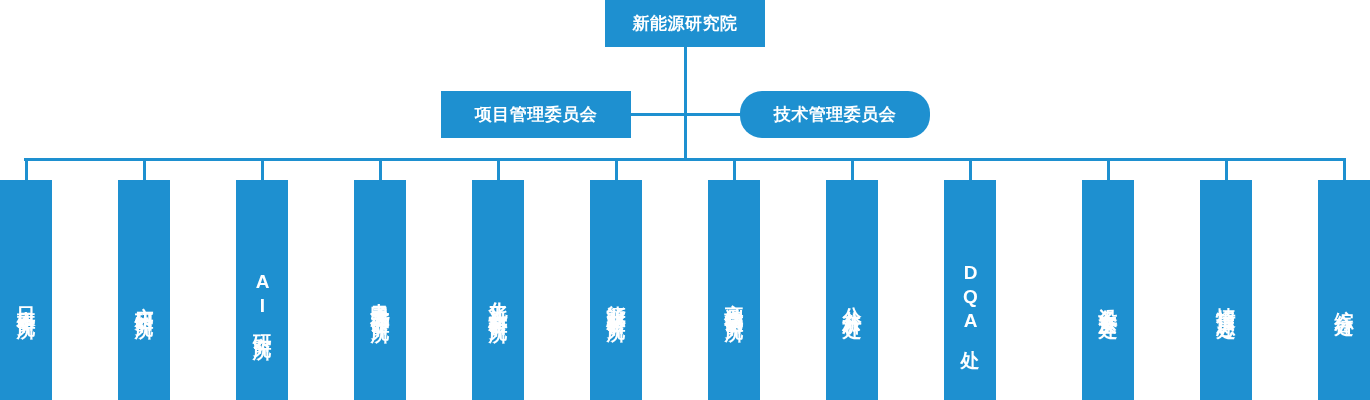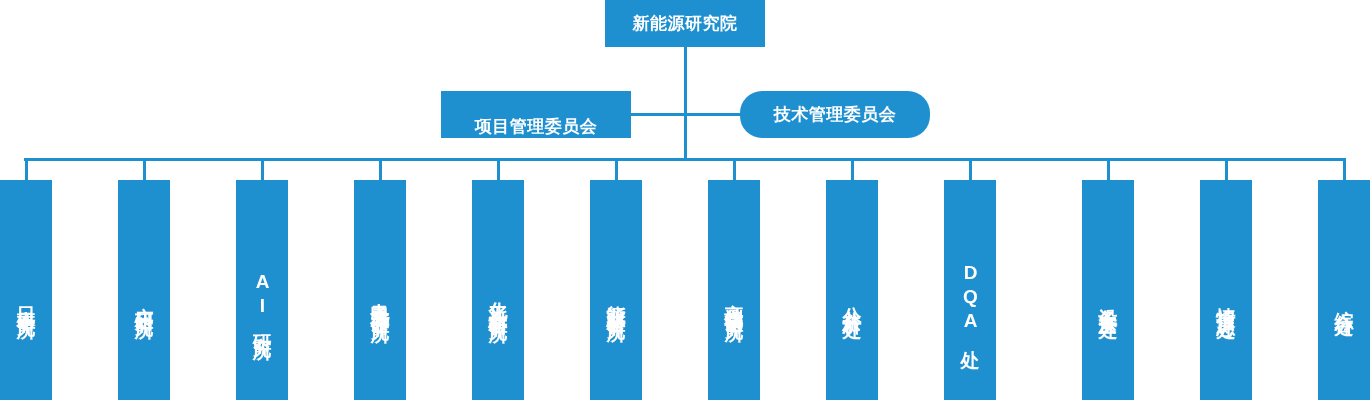--- a/index.html
+++ b/index.html
@@ -44,21 +44,21 @@
   .node-committee {
     top: 91px;
     width: 190px;
     height: 47px;
     display: flex;
     align-items: center;
     justify-content: center;
     font-size: 17px;
     letter-spacing: 0.5px;
   }
-  .committee-left  { left: 441px; align-items: flex-end; }
+  .committee-left  { left: 441px; }
   .committee-right { left: 740px; border-radius: 22px; }
 
   
   .node-leaf {
     top: 180px;
     width: 52px;
     height: 220px;
     font-size: 19px;
     letter-spacing: 3px;
     line-height: 52px;

